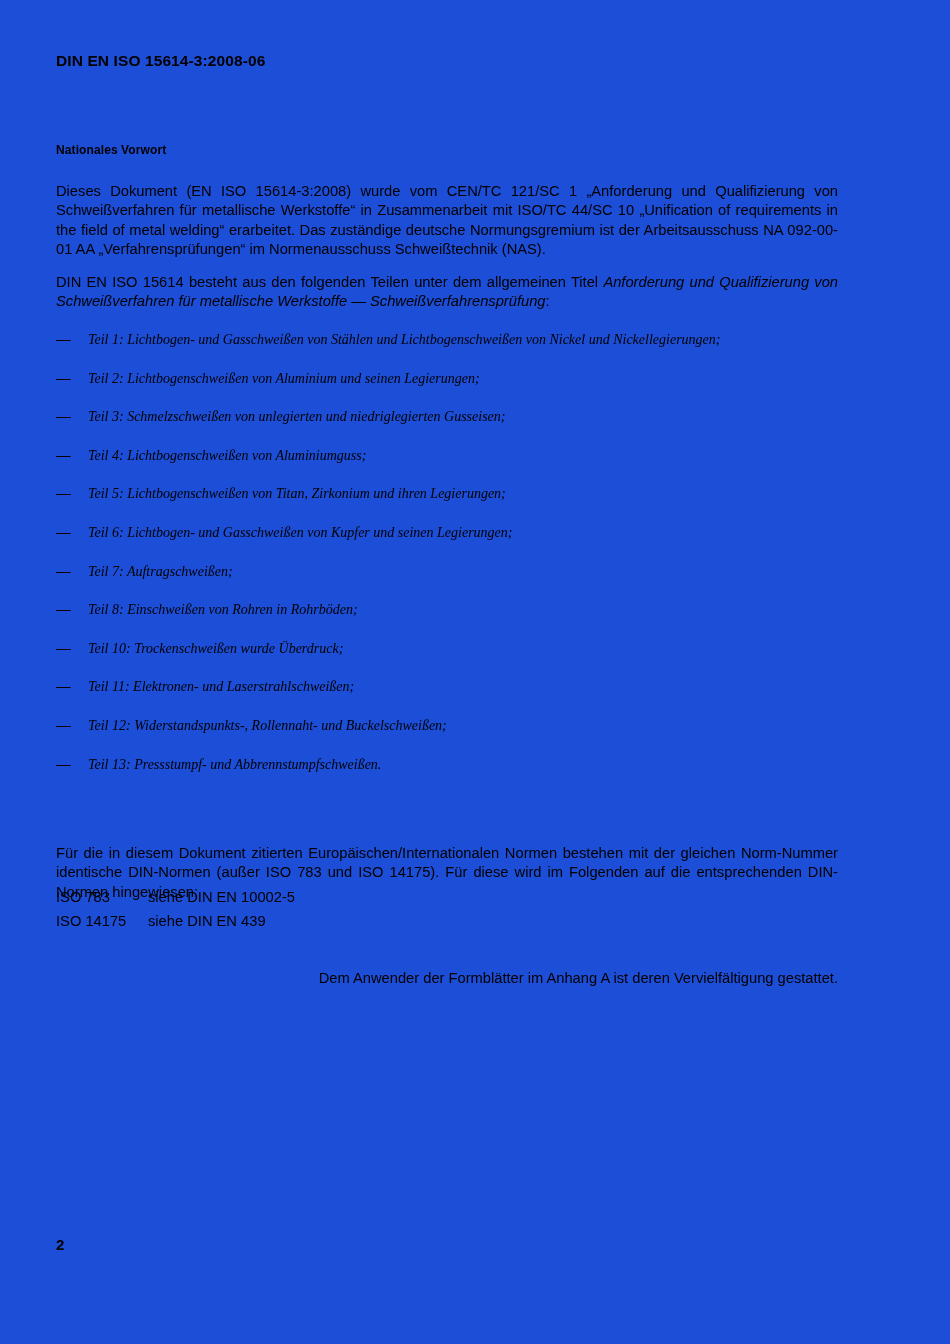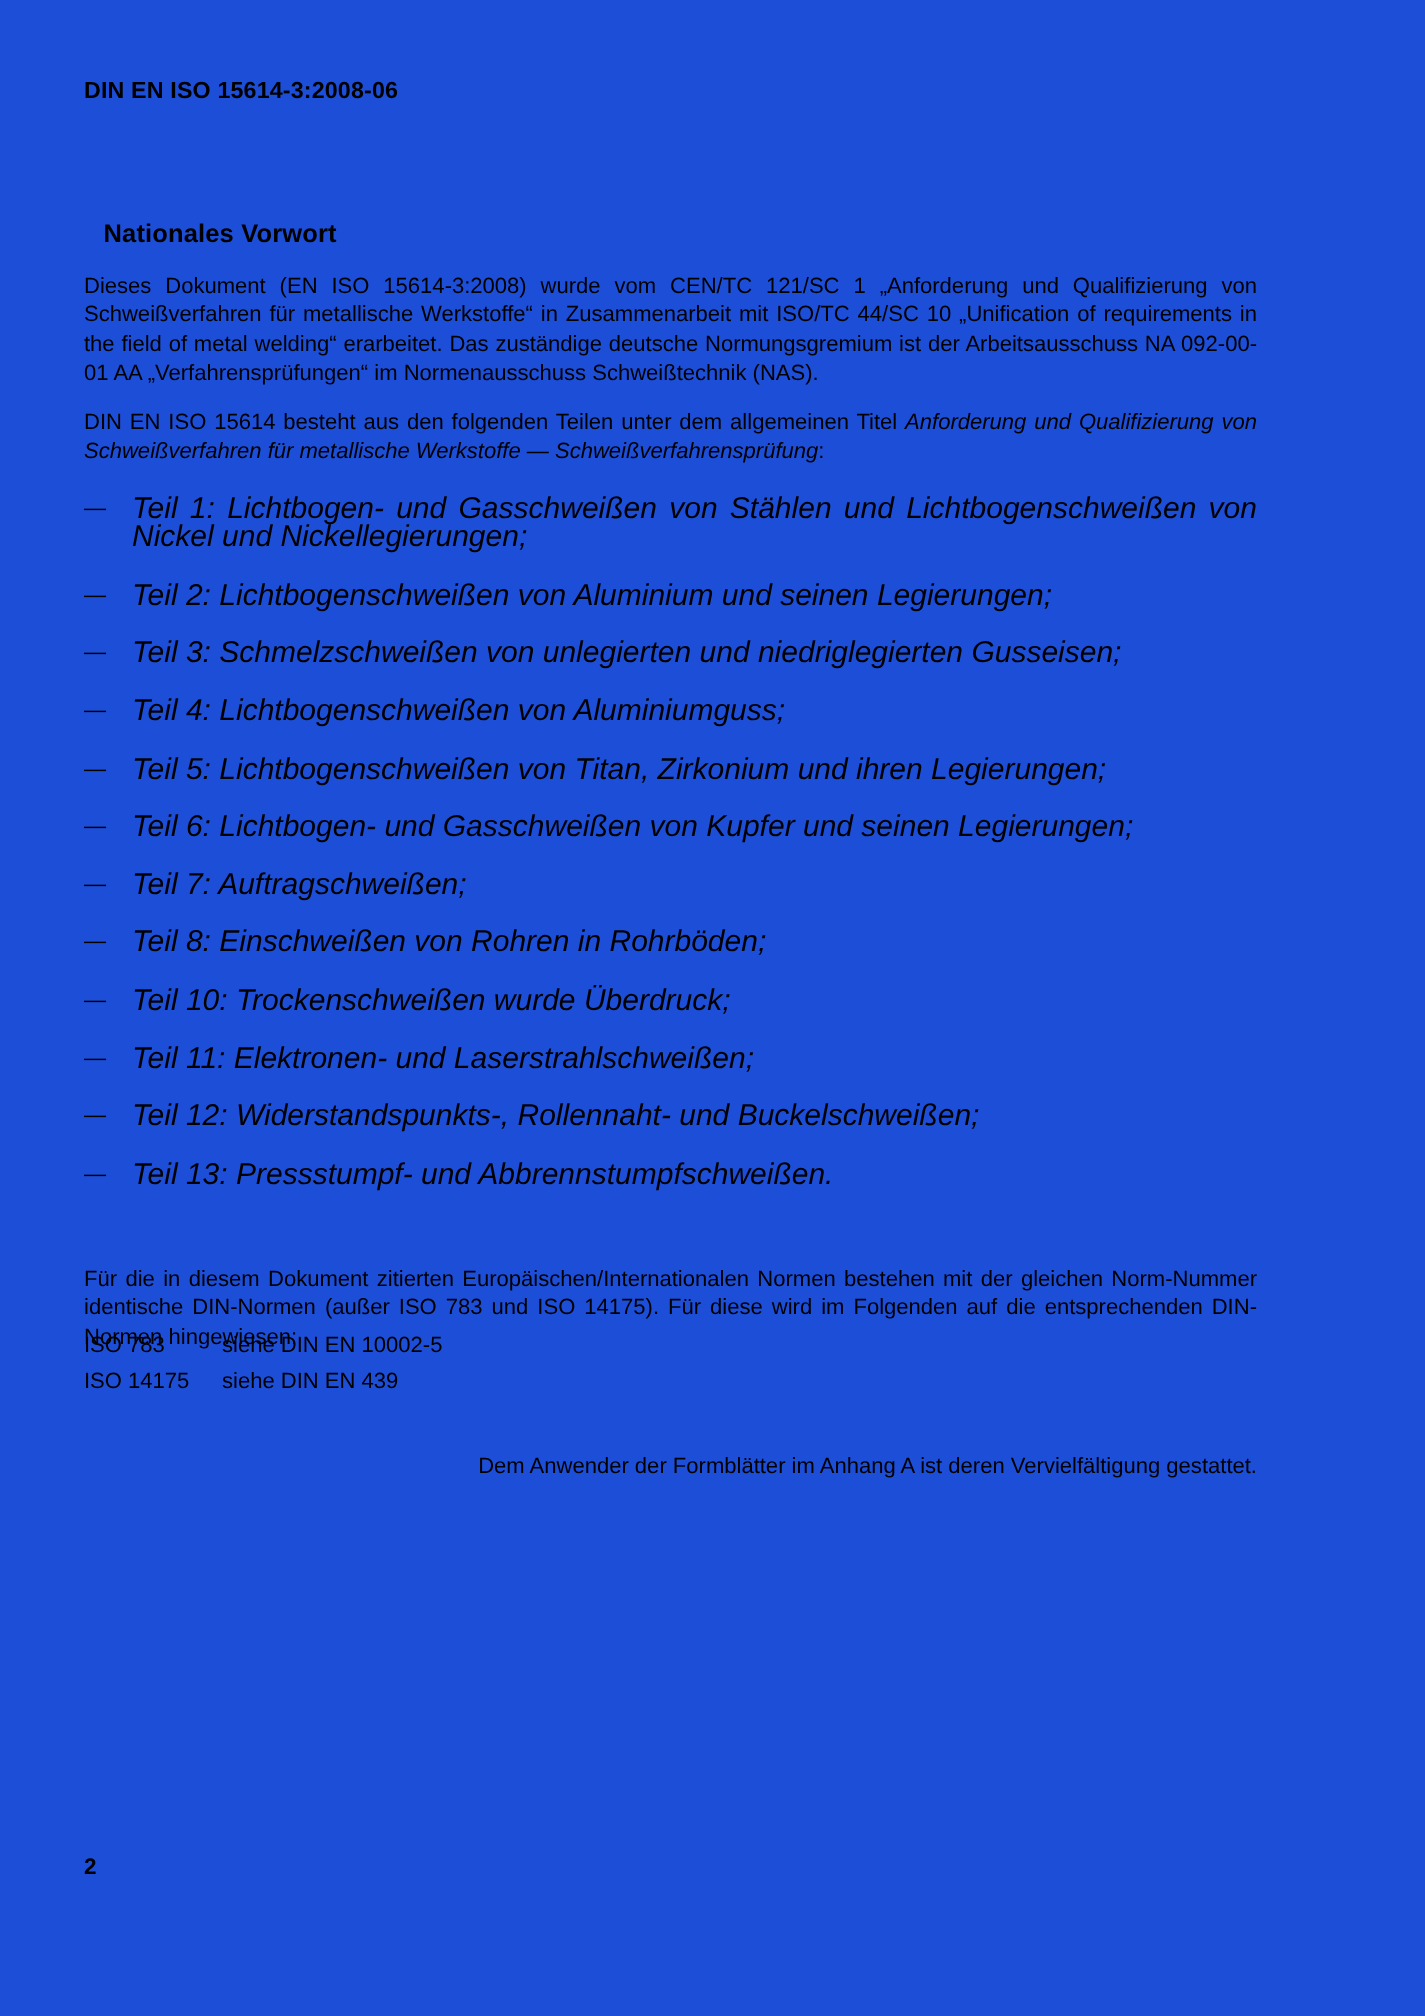--- a/index.html
+++ b/index.html
@@ -28,24 +28,23 @@
     font-weight: bold;
     letter-spacing: 0.1px;
     white-space: nowrap;
   }
 
   
   .section-title {
     position: absolute;
     left: 56px;
     top: 135px;
-    font-size: 17px;
+    font-size: 12px;
     font-weight: bold;
     letter-spacing: 0.1px;
-    margin-left: 13px;
   }
 
   
   .body-block {
     position: absolute;
     left: 56px;
     width: 782px;
   }
   p.para {
     margin: 0;
@@ -78,25 +77,26 @@
     position: absolute;
     left: 0;
     top: 0;
     width: 22px;
     font-size: 14.7px;
     line-height: 19.3px;
     font-style: normal;
   }
   .part-text {
     display: block;
-    font-size: 20px;
+    font-size: 14px;
     line-height: 19.3px;
     font-style: italic;
     text-align: justify;
     text-justify: inter-word;
+    font-family: Liberation Serif, serif;
   }
   .part-item.two-line .part-text {
     text-align: justify;
   }
 
   
   .ref-list {
     position: absolute;
     left: 56px;
     top: 886px;

